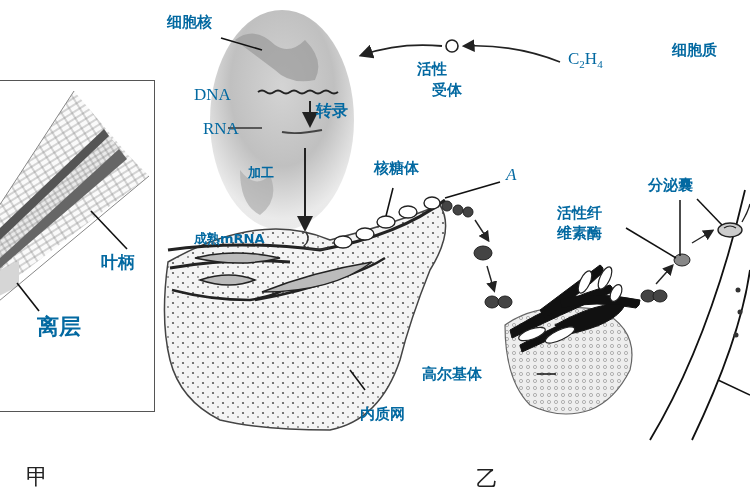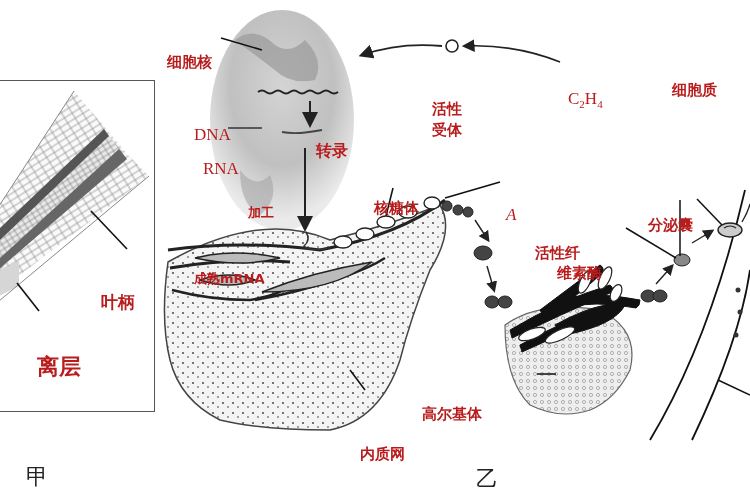--- a/index.html
+++ b/index.html
@@ -1,17 +1,17 @@
 <!DOCTYPE html>
 <html><head>
 <meta charset="utf-8">
 <style>
   html, body { margin:0; padding:0; background:#fff; }
   body { width:750px; height:500px; position:relative; overflow:hidden; font-family:"DejaVu Serif", serif; color:#1a1a1a; }
-  .lbl { position:absolute; font-family:"DejaVu Sans", sans-serif; font-weight:bold; font-size:15px; color:#b91c1c; white-space:nowrap; line-height:1.1;margin-top:40px; }
+  .lbl { position:absolute; font-family:"DejaVu Sans", sans-serif; font-weight:bold; font-size:15px; color:#0369a1; white-space:nowrap; line-height:1.1; }
   .latin { font-family:"Liberation Serif", serif; font-weight:normal; font-size:17px; }
   .panel-a { position:absolute; left:-2px; top:80px; width:155px; height:330px; border:1.5px solid #555; background:#fff; overflow:hidden; }
   svg { position:absolute; left:0; top:0; }
   .caption { position:absolute; font-family:"DejaVu Sans", sans-serif; font-size:22px; color:#222; }
 </style>
 </head>
 <body>
 
 <div class="panel-a">
   <svg width="155" height="330" viewBox="0 0 155 330">
@@ -146,27 +146,27 @@
   <line x1="626" y1="228" x2="676" y2="258" stroke="#111" stroke-width="1.5"></line>
 </svg>
 
 <span class="lbl" style="left:167px;top:14px;">细胞核</span>
 <span class="lbl latin" style="left:194px;top:86px;">DNA</span>
 <span class="lbl latin" style="left:203px;top:120px;">RNA</span>
 <span class="lbl" style="left:316px;top:102px;font-size:16px;">转录</span>
 <span class="lbl" style="left:248px;top:166px;font-size:13px;">加工</span>
 <span class="lbl" style="left:194px;top:232px;font-size:13px;text-align:center;">成熟mRNA</span>
 
-<span class="lbl" style="left:432px;top:61px;">活性</span>
+<span class="lbl" style="left:417px;top:61px;">活性</span>
 <span class="lbl" style="left:432px;top:82px;">受体</span>
 
 <span class="lbl latin" style="left:568px;top:50px;"><span>C</span><sub style="font-size:11px">2</sub><span>H</span><sub style="font-size:11px">4</sub></span>
 
 <span class="lbl" style="left:672px;top:42px;">细胞质</span>
 <span class="lbl" style="left:374px;top:160px;">核糖体</span>
 <span class="lbl latin" style="left:506px;top:166px;font-style:italic;">A</span>
 <span class="lbl" style="left:648px;top:177px;">分泌囊</span>
-<span class="lbl" style="left:535px;top:205px;text-align:right;">活性纤</span>
+<span class="lbl" style="left:557px;top:205px;text-align:right;">活性纤</span>
 <span class="lbl" style="left:557px;top:225px;">维素酶</span>
 <span class="lbl" style="left:422px;top:366px;">高尔基体</span>
 <span class="lbl" style="left:360px;top:406px;">内质网</span>
 
 <span class="caption" style="left:476px;top:464px;">乙</span>
 
 </body></html>

